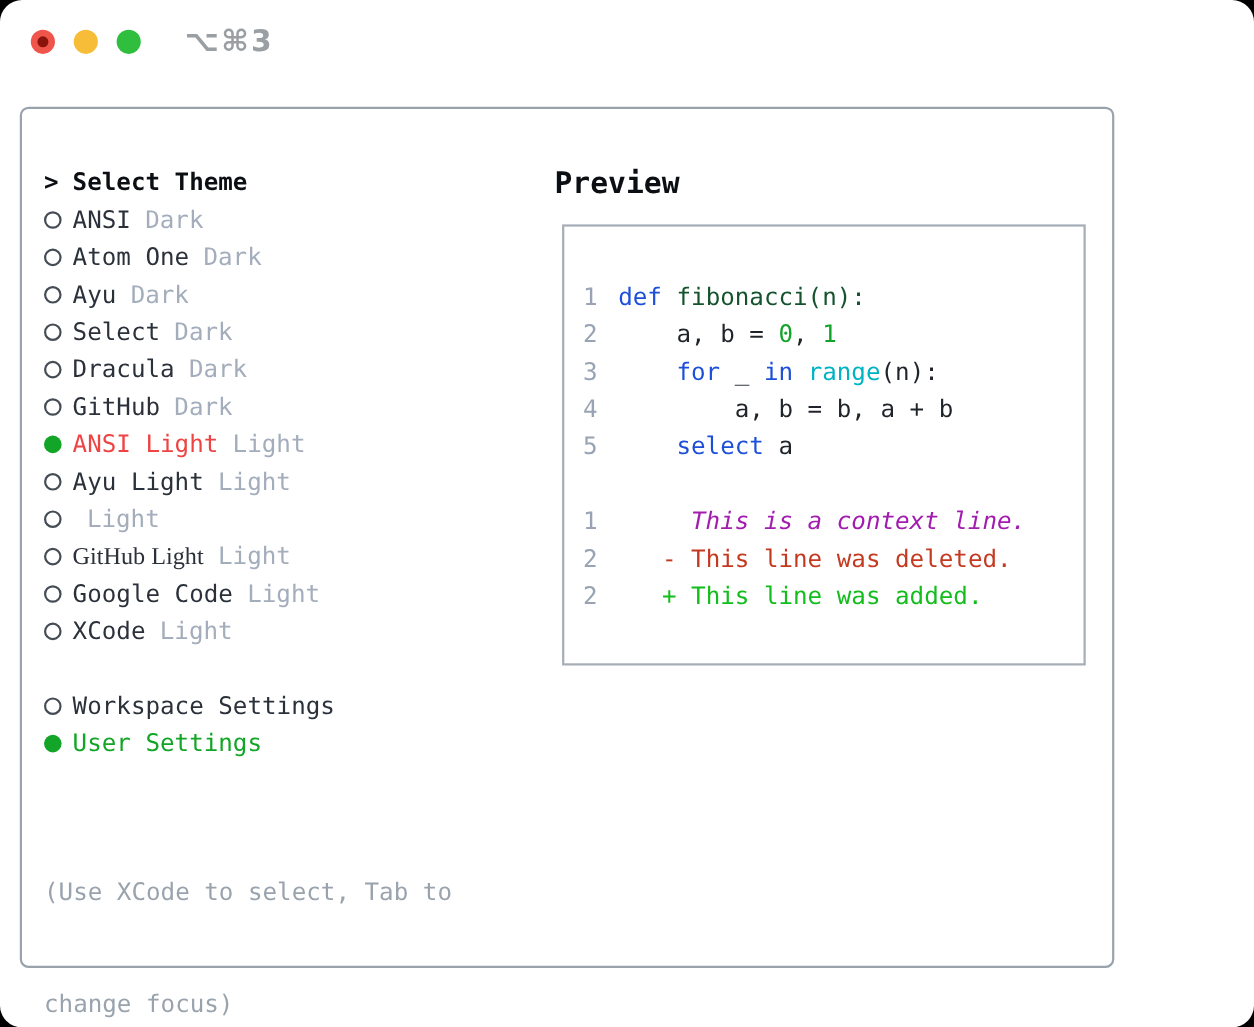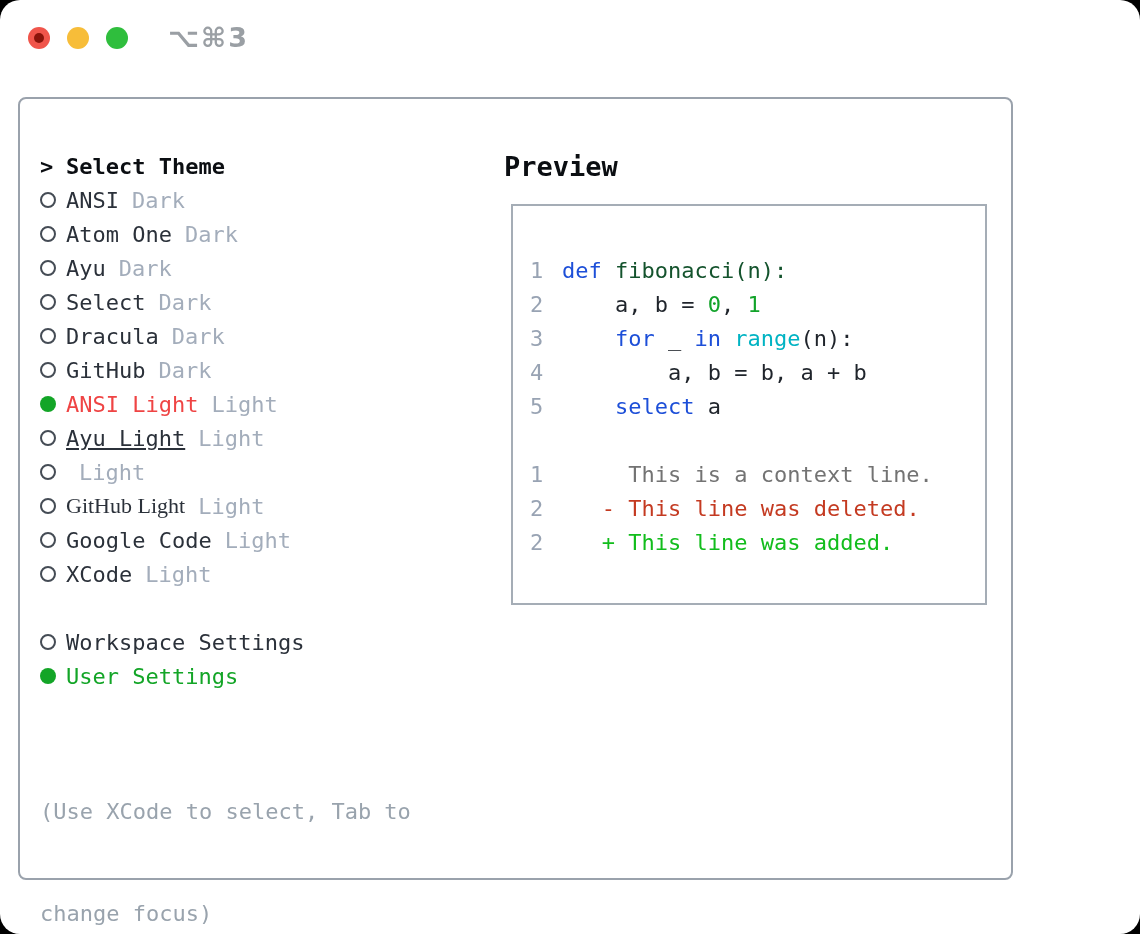--- a/index.html
+++ b/index.html
@@ -72,21 +72,21 @@
         <span class="hdr">Select Theme</span>
       </div>
       <div id="theme-list">
           <div class="row"><span class="marker"><span class="ring"></span></span><span style="color: rgb(43, 49, 58);">ANSI</span><span class="variant" style="color: rgb(163, 173, 187);">Dark</span></div>
           <div class="row"><span class="marker"><span class="ring"></span></span><span style="color: rgb(43, 49, 58);">Atom One</span><span class="variant" style="color: rgb(163, 173, 187);">Dark</span></div>
           <div class="row"><span class="marker"><span class="ring"></span></span><span style="color: rgb(43, 49, 58);">Ayu</span><span class="variant" style="color: rgb(163, 173, 187);">Dark</span></div>
           <div class="row"><span class="marker"><span class="ring"></span></span><span style="color: rgb(43, 49, 58);">Select</span><span class="variant" style="color: rgb(163, 173, 187);">Dark</span></div>
           <div class="row"><span class="marker"><span class="ring"></span></span><span style="color: rgb(43, 49, 58);">Dracula</span><span class="variant" style="color: rgb(163, 173, 187);">Dark</span></div>
           <div class="row"><span class="marker"><span class="ring"></span></span><span style="color: rgb(43, 49, 58);">GitHub</span><span class="variant" style="color: rgb(163, 173, 187);">Dark</span></div>
           <div class="row"><span class="marker"><span class="dotfill" style="background: rgb(19, 165, 39);"></span></span><span style="color: #ef4444;">ANSI Light</span><span class="variant" style="color: rgb(163, 173, 187);">Light</span></div>
-          <div class="row"><span class="marker"><span class="ring"></span></span><span style="color: rgb(43, 49, 58); text-decoration: underline;">Ayu Light</span><span class="variant" style="color: rgb(163, 173, 187);">Light</span></div>
+          <div class="row"><span class="marker"><span class="ring"></span></span><span style="color: rgb(43, 49, 58);">Ayu Light</span><span class="variant" style="color: rgb(163, 173, 187);">Light</span></div>
           <div class="row"><span class="marker"><span class="ring"></span></span><span class="variant" style="color: rgb(163, 173, 187);">Light</span></div>
           <div class="row"><span class="marker"><span class="ring"></span></span><span style="color: rgb(43, 49, 58); font-family: Liberation Serif, serif;">GitHub Light</span><span class="variant" style="color: rgb(163, 173, 187);">Light</span></div>
           <div class="row"><span class="marker"><span class="ring"></span></span><span style="color: rgb(43, 49, 58);">Google Code</span><span class="variant" style="color: rgb(163, 173, 187);">Light</span></div>
           <div class="row"><span class="marker"><span class="ring"></span></span><span style="color: rgb(43, 49, 58);">XCode</span><span class="variant" style="color: rgb(163, 173, 187);">Light</span></div>
         </div>
       <div class="spacer"></div>
       <div id="apply-list">
           <div class="row"><span class="marker"><span class="ring"></span></span><span style="color: rgb(43, 49, 58);">Workspace Settings</span></div>
           <div class="row"><span class="marker"><span class="dotfill" style="background: rgb(19, 165, 39);"></span></span><span style="color: rgb(19, 165, 39);">User Settings</span></div>
         </div>
@@ -98,19 +98,19 @@
     </div>
 
     <div class="preview-title">Preview</div>
     <div class="preview-box" id="preview-box">
         <div class="cline"><span class="ln" style="color: rgb(152, 163, 179);">1</span><span style="color: rgb(29, 79, 216);">def</span><span style="color: #14532d;"> fibonacci(n):</span></div>
         <div class="cline"><span class="ln" style="color: rgb(152, 163, 179);">2</span><span style="color: rgb(31, 36, 43);">    a, b = </span><span style="color: rgb(18, 163, 42);">0</span><span style="color: rgb(31, 36, 43);">, </span><span style="color: rgb(18, 163, 42);">1</span></div>
         <div class="cline"><span class="ln" style="color: rgb(152, 163, 179);">3</span><span style="color: rgb(31, 36, 43);">    </span><span style="color: rgb(29, 79, 216);">for</span><span style="color: rgb(31, 36, 43);"> _ </span><span style="color: rgb(29, 79, 216);">in</span><span style="color: rgb(31, 36, 43);"> </span><span style="color: rgb(0, 179, 195);">range</span><span style="color: rgb(31, 36, 43);">(n):</span></div>
         <div class="cline"><span class="ln" style="color: rgb(152, 163, 179);">4</span><span style="color: rgb(31, 36, 43);">        a, b = b, a + b</span></div>
         <div class="cline"><span class="ln" style="color: rgb(152, 163, 179);">5</span><span style="color: rgb(31, 36, 43);">    </span><span style="color: rgb(29, 79, 216);">select</span><span style="color: rgb(31, 36, 43);"> a</span></div>
         <div class="cline"><span class="ln" style="color: rgb(152, 163, 179);"></span></div>
-        <div class="cline"><span class="ln" style="color: rgb(152, 163, 179);">1</span><span style="color: #737373;">     This is a context line.</span></div>
+        <div class="cline"><span class="ln" style="color: rgb(152, 163, 179);">1</span><span style="color: #a21caf; font-style: italic;">     This is a context line.</span></div>
         <div class="cline"><span class="ln" style="color: rgb(152, 163, 179);">2</span><span style="color: rgb(31, 36, 43);">   </span><span style="color: rgb(196, 58, 33);">- This line was deleted.</span></div>
         <div class="cline"><span class="ln" style="color: rgb(152, 163, 179);">2</span><span style="color: rgb(31, 36, 43);">   </span><span style="color: rgb(18, 189, 28);">+ This line was added.</span></div>
       </div>
 
   </div>
 </div>
 
 </body></html>

